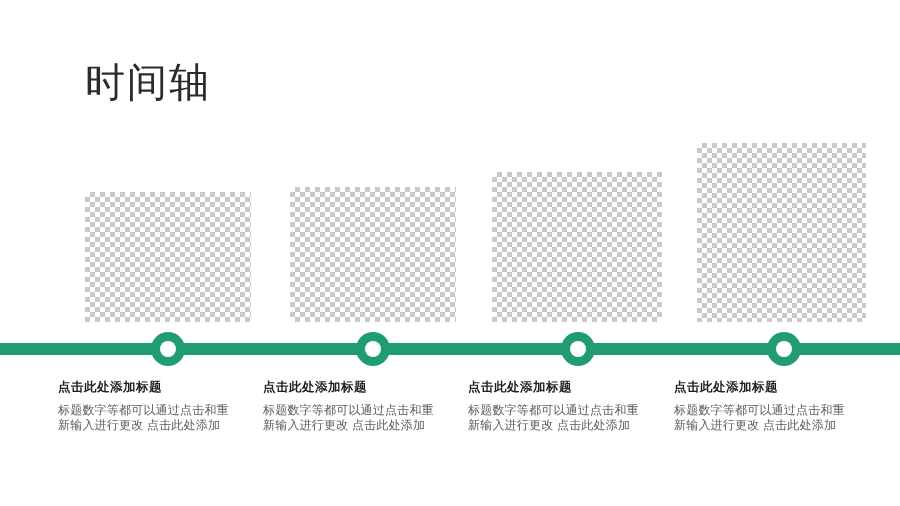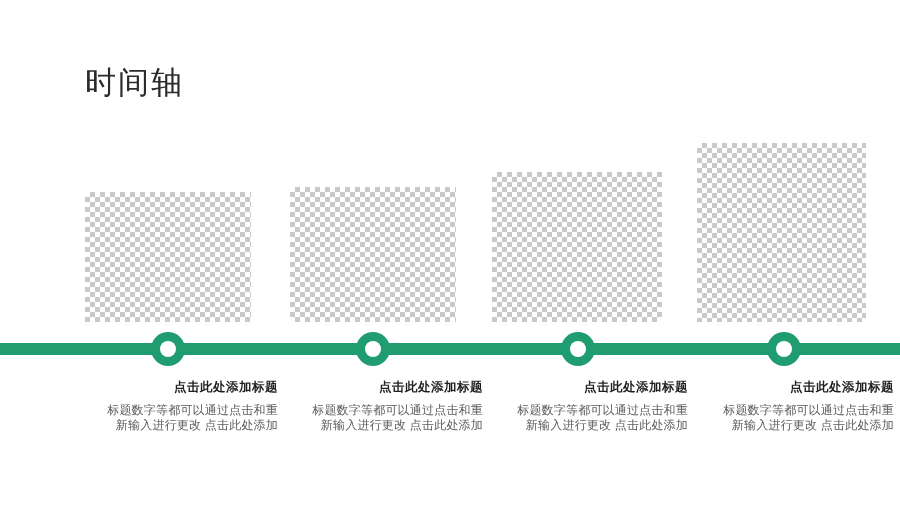--- a/index.html
+++ b/index.html
@@ -24,21 +24,21 @@
     height: 506px;
     background: #ffffff;
   }
 
   
   #page-title {
     position: absolute;
     left: 85px;
     top: 58px;
     font-family: "Liberation Serif", "DejaVu Serif", serif;
-    font-size: 31px;
+    font-size: 40px;
     line-height: 50px;
     color: #2b2b2b;
     letter-spacing: 2px;
     white-space: nowrap;
     text-align: center;
   }
 
   
   #timeline-axis {
     position: absolute;
@@ -77,21 +77,21 @@
       linear-gradient(45deg, #c9c9c9 25%, transparent 25%, transparent 75%, #c9c9c9 75%);
     background-size: 10px 10px;
     background-position: 0 0, 5px 5px;
   }
 
   
   .caption-block {
     position: absolute;
     top: 378px;
     width: 220px;
-    text-align: right;
+    text-align: left;
   }
   .caption-title {
     font-size: 12.5px;
     font-weight: bold;
     color: #1f1f1f;
     letter-spacing: 0.5px;
     line-height: 18px;
     white-space: nowrap;
   }
   .caption-body {

